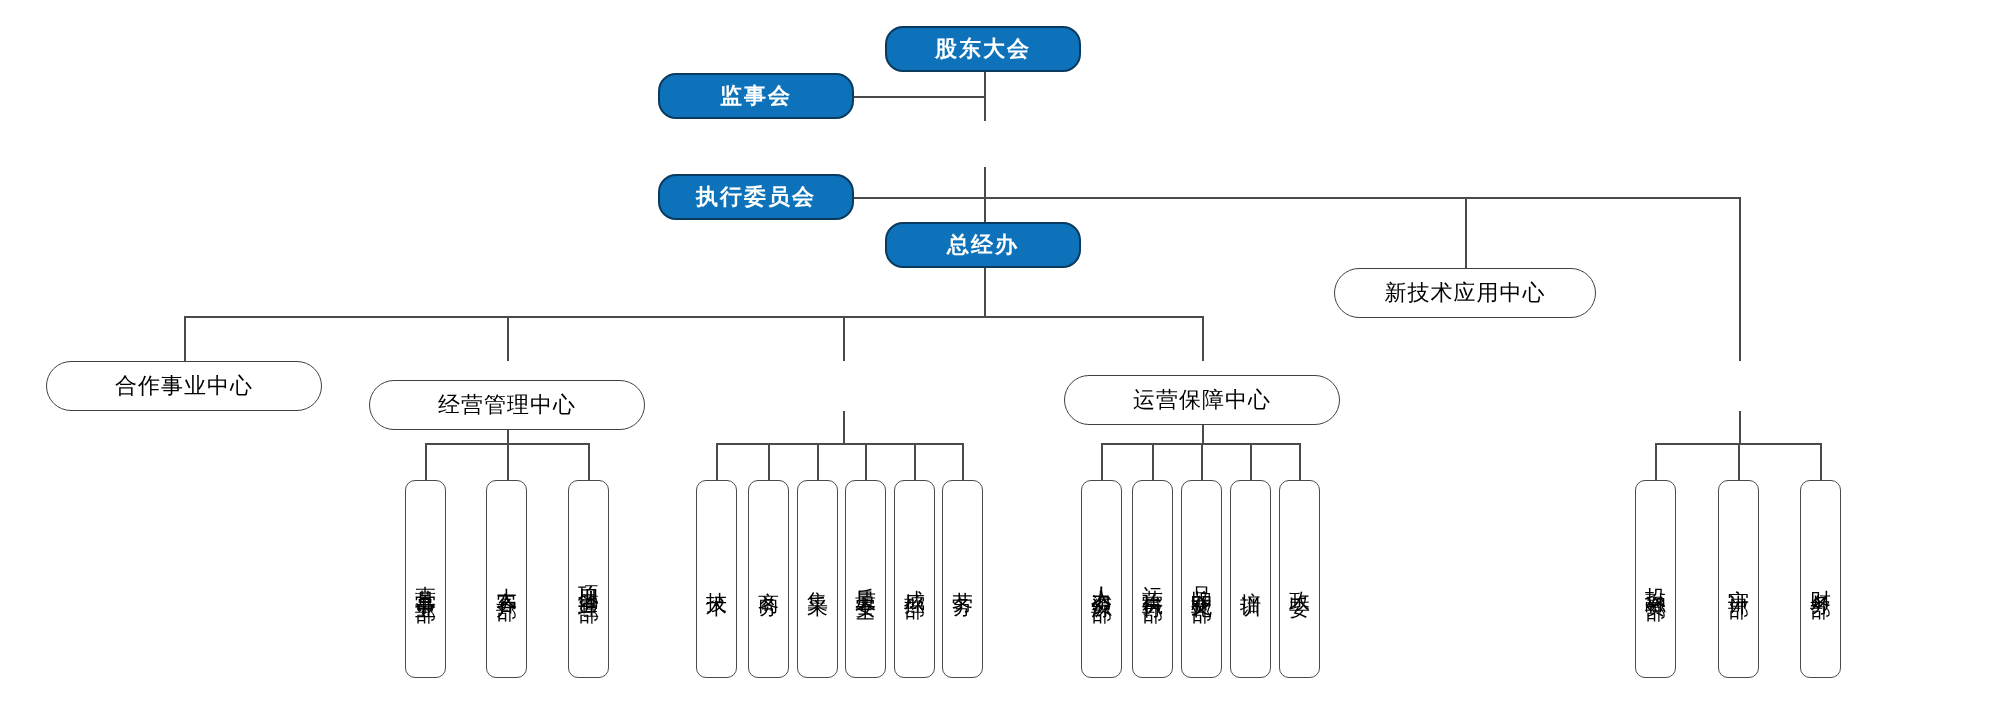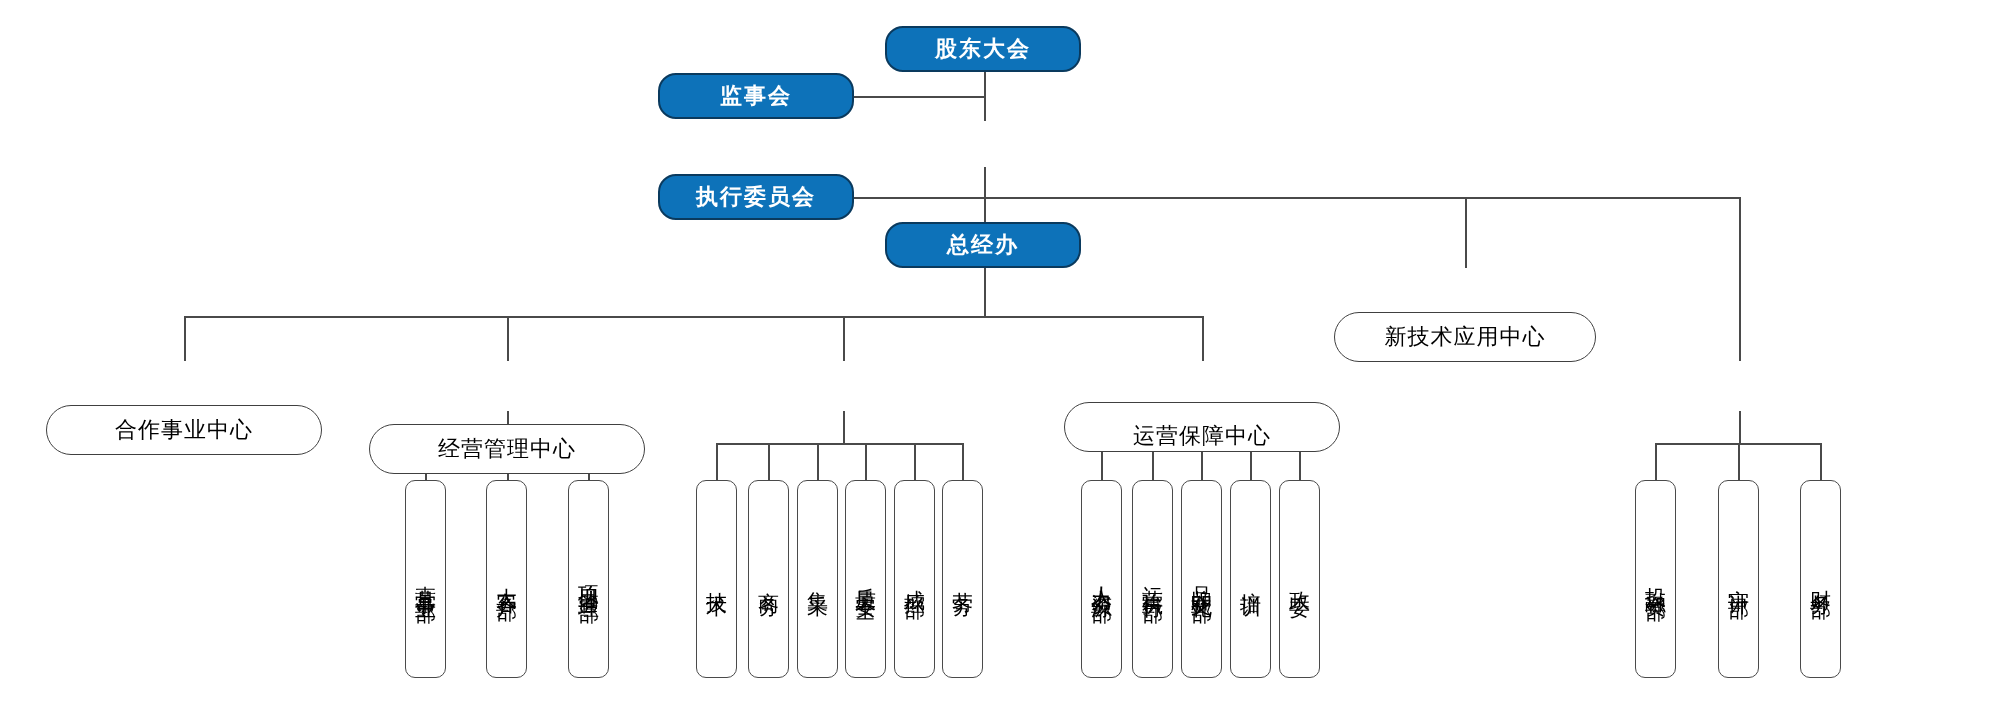--- a/index.html
+++ b/index.html
@@ -29,21 +29,20 @@
     z-index:3;
   }
   .pill{
     height:50px;
     border:1.5px solid #404040;
     border-radius:25px;
     color:#000000;
     font-size:22px;
     letter-spacing:1px;
     z-index:3;
-    margin-top:44px;
   }
   .dept{
     width:41px;height:198px;
     border:1.5px solid #4a4a4a;
     border-radius:10px;
     color:#000000;
     z-index:3;
   }
   .dept .vtext{
     writing-mode:vertical-rl;
@@ -76,21 +75,21 @@
 
   <div class="node pill" style="left:1334px;top:268px;width:262px;">
     <span>新技术应用中心</span>
   </div>
   <div class="node pill" style="left:46px;top:361px;width:276px;">
     <span>合作事业中心</span>
   </div>
   <div class="node pill" style="left:369px;top:380px;width:276px;">
     <span>经营管理中心</span>
   </div>
-  <div class="node pill" style="left:1064px;top:358px;width:276px;align-items:flex-end;">
+  <div class="node pill" style="left:1064px;top:375px;width:276px;">
     <span>运营保障中心</span>
   </div>
 
   <div class="node dept" style="left:405px;top:480px;">
     <span class="vtext">直营事业部</span>
   </div>
   <div class="node dept" style="left:486px;top:480px;">
     <span class="vtext">大客户部</span>
   </div>
   <div class="node dept" style="left:568px;top:480px;">

